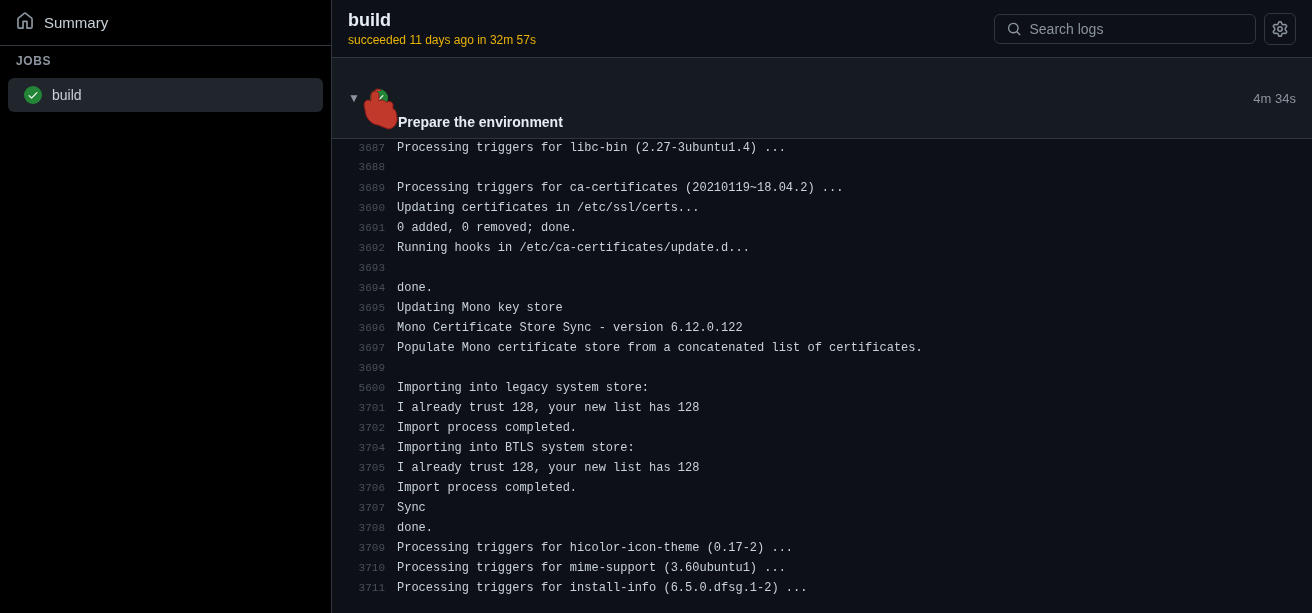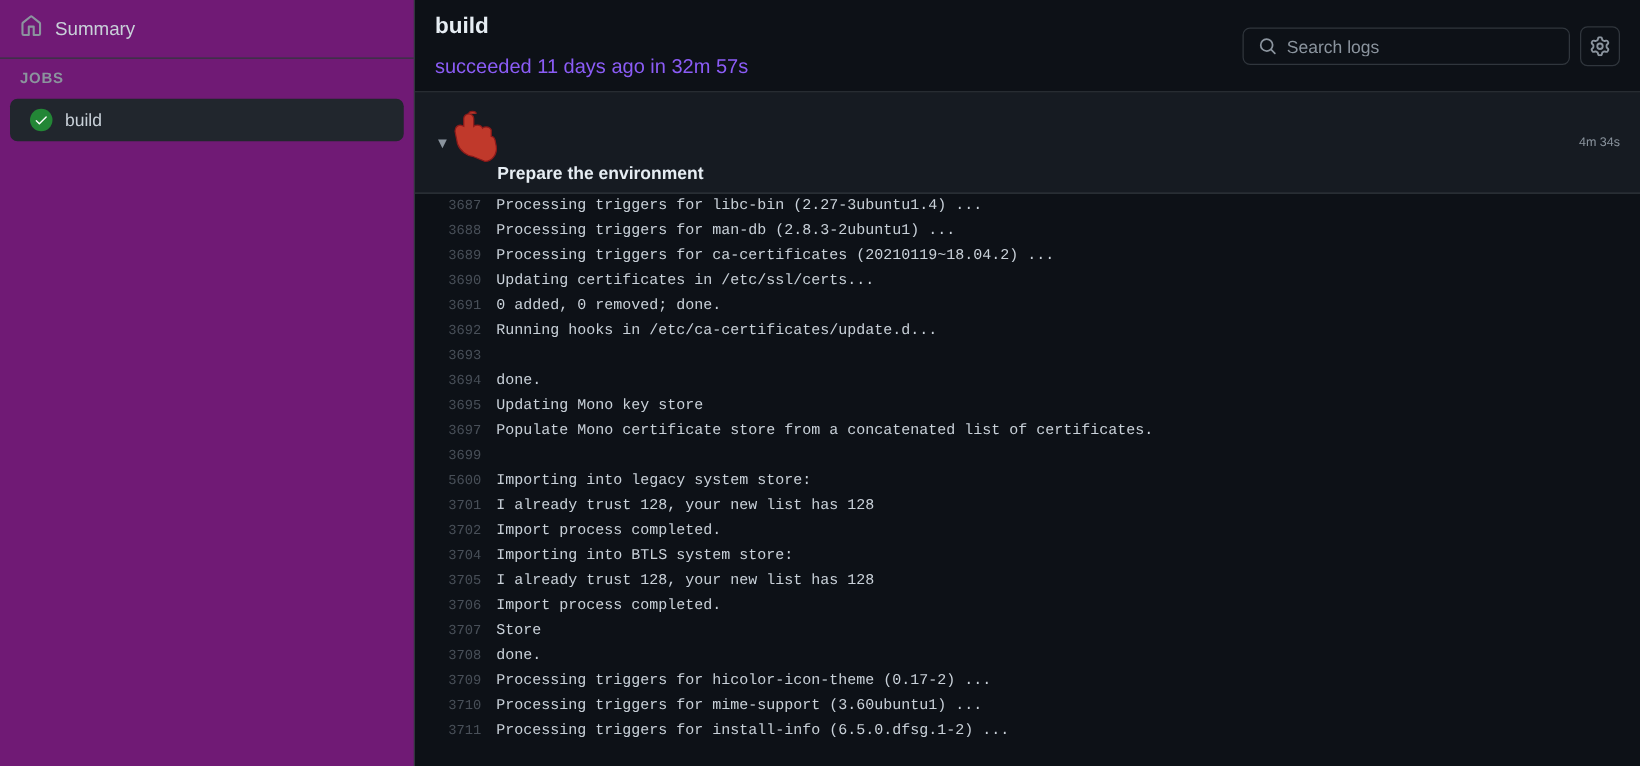--- a/index.html
+++ b/index.html
@@ -10,21 +10,21 @@
       display: flex;
       height: 613px;
       overflow: hidden;
       font-size: 14px;
     }
 
     
     .sidebar {
       width: 332px;
       min-width: 332px;
-      background: #701a75;
+      background: #000000;
       border-right: 1px solid #30363d;
       display: flex;
       flex-direction: column;
       height: 100%;
     }
     .sidebar-summary {
       display: flex;
       align-items: center;
       gap: 10px;
       padding: 12px 16px;
@@ -90,23 +90,23 @@
     .header-title-area {
       display: flex;
       flex-direction: column;
     }
     .header-title {
       font-size: 18px;
       font-weight: 600;
       color: #e6edf3;
     }
     .header-subtitle {
-      font-size: 16px;
-      color: #8b5cf6;
-      margin-top: 14px;
+      font-size: 12px;
+      color: #eab308;
+      margin-top: 2px;
     }
     .header-controls {
       display: flex;
       align-items: center;
       gap: 8px;
     }
     .search-box {
       display: flex;
       align-items: center;
       background: #0d1117;
@@ -189,21 +189,21 @@
       justify-content: center;
       flex-shrink: 0;
     }
     .step-title {
       font-weight: 600;
       font-size: 14px;
       color: #e6edf3;
       margin-top: 48px;
     }
     .step-duration {
-      font-size: 10px;
+      font-size: 13px;
       color: #8b949e;
     }
 
     
     .log-content {
       font-family: 'SFMono-Regular', Consolas, 'Liberation Mono', Menlo, monospace;
       font-size: 12px;
       line-height: 1.6;
       padding: 0;
     }
@@ -319,21 +319,20 @@
       <span class="step-duration">4m 34s</span>
     </div>
 
     <div class="log-content" id="log-lines-container">
     <div class="log-line">
           <span class="log-line-number">3687</span>
           <span class="log-line-text">Processing triggers for libc-bin (2.27-3ubuntu1.4) ...</span>
         </div>
         <div class="log-line">
           <span class="log-line-number">3688</span>
-          <span class="log-line-text">Processing triggers for man-db (2.8.3-2ubuntu1) ...</span>
         </div>
         <div class="log-line">
           <span class="log-line-number">3689</span>
           <span class="log-line-text">Processing triggers for ca-certificates (20210119~18.04.2) ...</span>
         </div>
         <div class="log-line">
           <span class="log-line-number">3690</span>
           <span class="log-line-text">Updating certificates in /etc/ssl/certs...</span>
         </div>
         <div class="log-line">
@@ -350,20 +349,24 @@
         </div>
         <div class="log-line">
           <span class="log-line-number">3694</span>
           <span class="log-line-text">done.</span>
         </div>
         <div class="log-line">
           <span class="log-line-number">3695</span>
           <span class="log-line-text">Updating Mono key store</span>
         </div>
         <div class="log-line">
+          <span class="log-line-number">3696</span>
+          <span class="log-line-text">Mono Certificate Store Sync - version 6.12.0.122</span>
+        </div>
+        <div class="log-line">
           <span class="log-line-number">3697</span>
           <span class="log-line-text">Populate Mono certificate store from a concatenated list of certificates.</span>
         </div>
         <div class="log-line empty">
           <span class="log-line-number">3699</span>
           <span class="log-line-text"> </span>
         </div>
         <div class="log-line">
           <span class="log-line-number">5600</span>
           <span class="log-line-text">Importing into legacy system store:</span>
@@ -383,21 +386,21 @@
         <div class="log-line">
           <span class="log-line-number">3705</span>
           <span class="log-line-text">I already trust 128, your new list has 128</span>
         </div>
         <div class="log-line">
           <span class="log-line-number">3706</span>
           <span class="log-line-text">Import process completed.</span>
         </div>
         <div class="log-line">
           <span class="log-line-number">3707</span>
-          <span class="log-line-text">Store</span>
+          <span class="log-line-text">Sync</span>
         </div>
         <div class="log-line">
           <span class="log-line-number">3708</span>
           <span class="log-line-text">done.</span>
         </div>
         <div class="log-line">
           <span class="log-line-number">3709</span>
           <span class="log-line-text">Processing triggers for hicolor-icon-theme (0.17-2) ...</span>
         </div>
         <div class="log-line">

